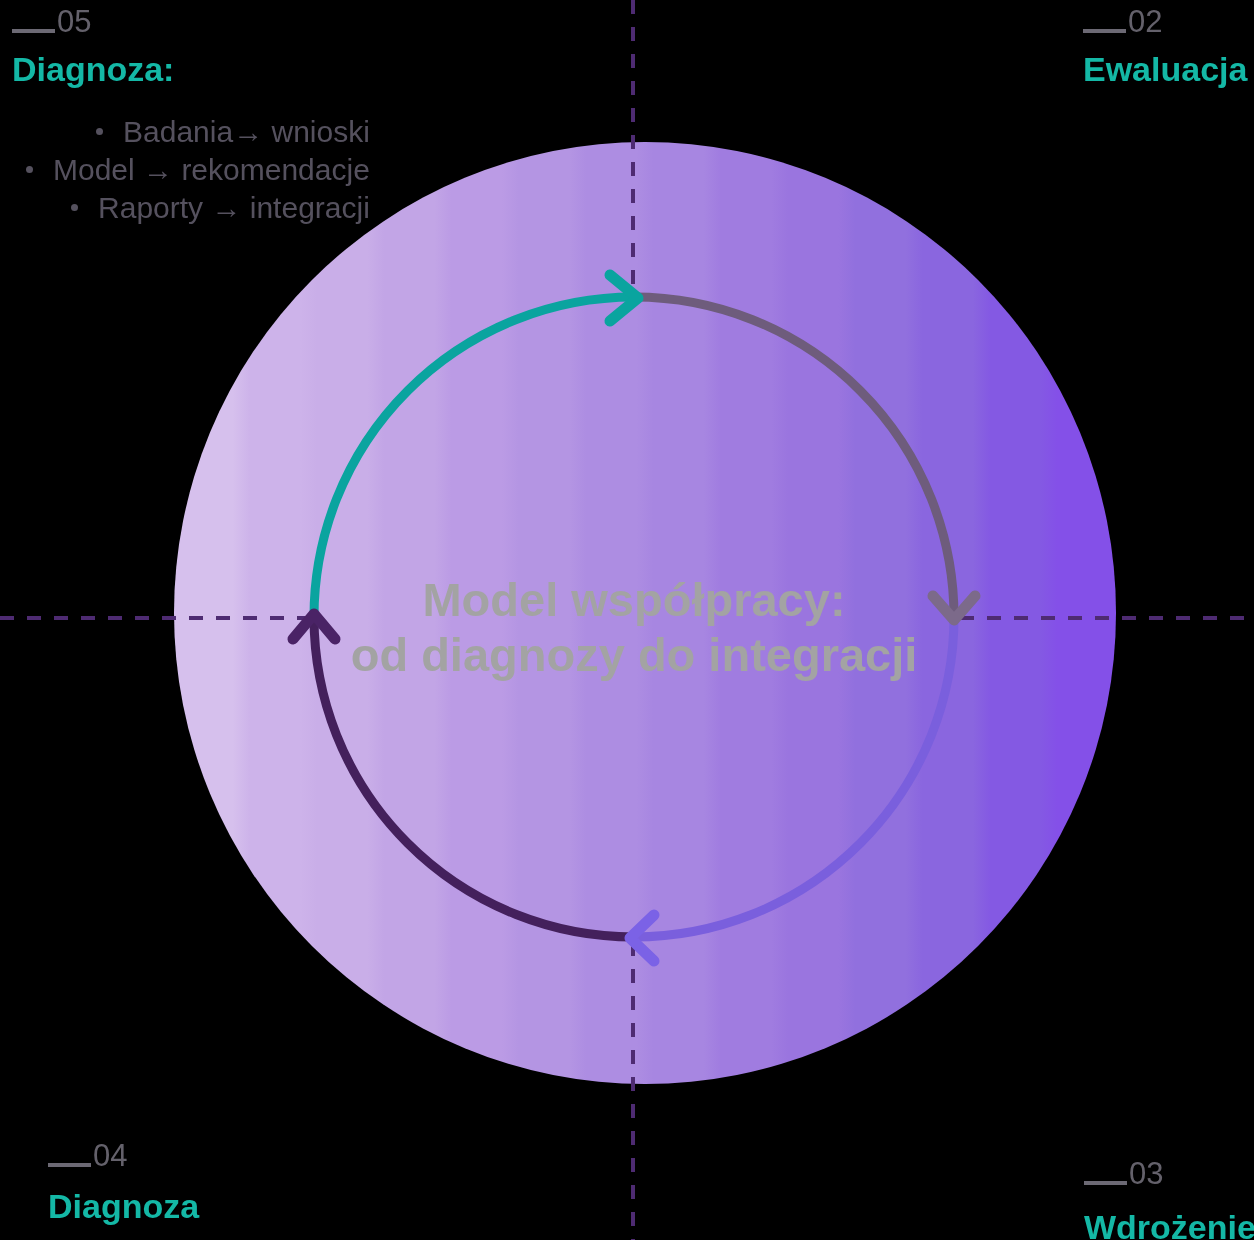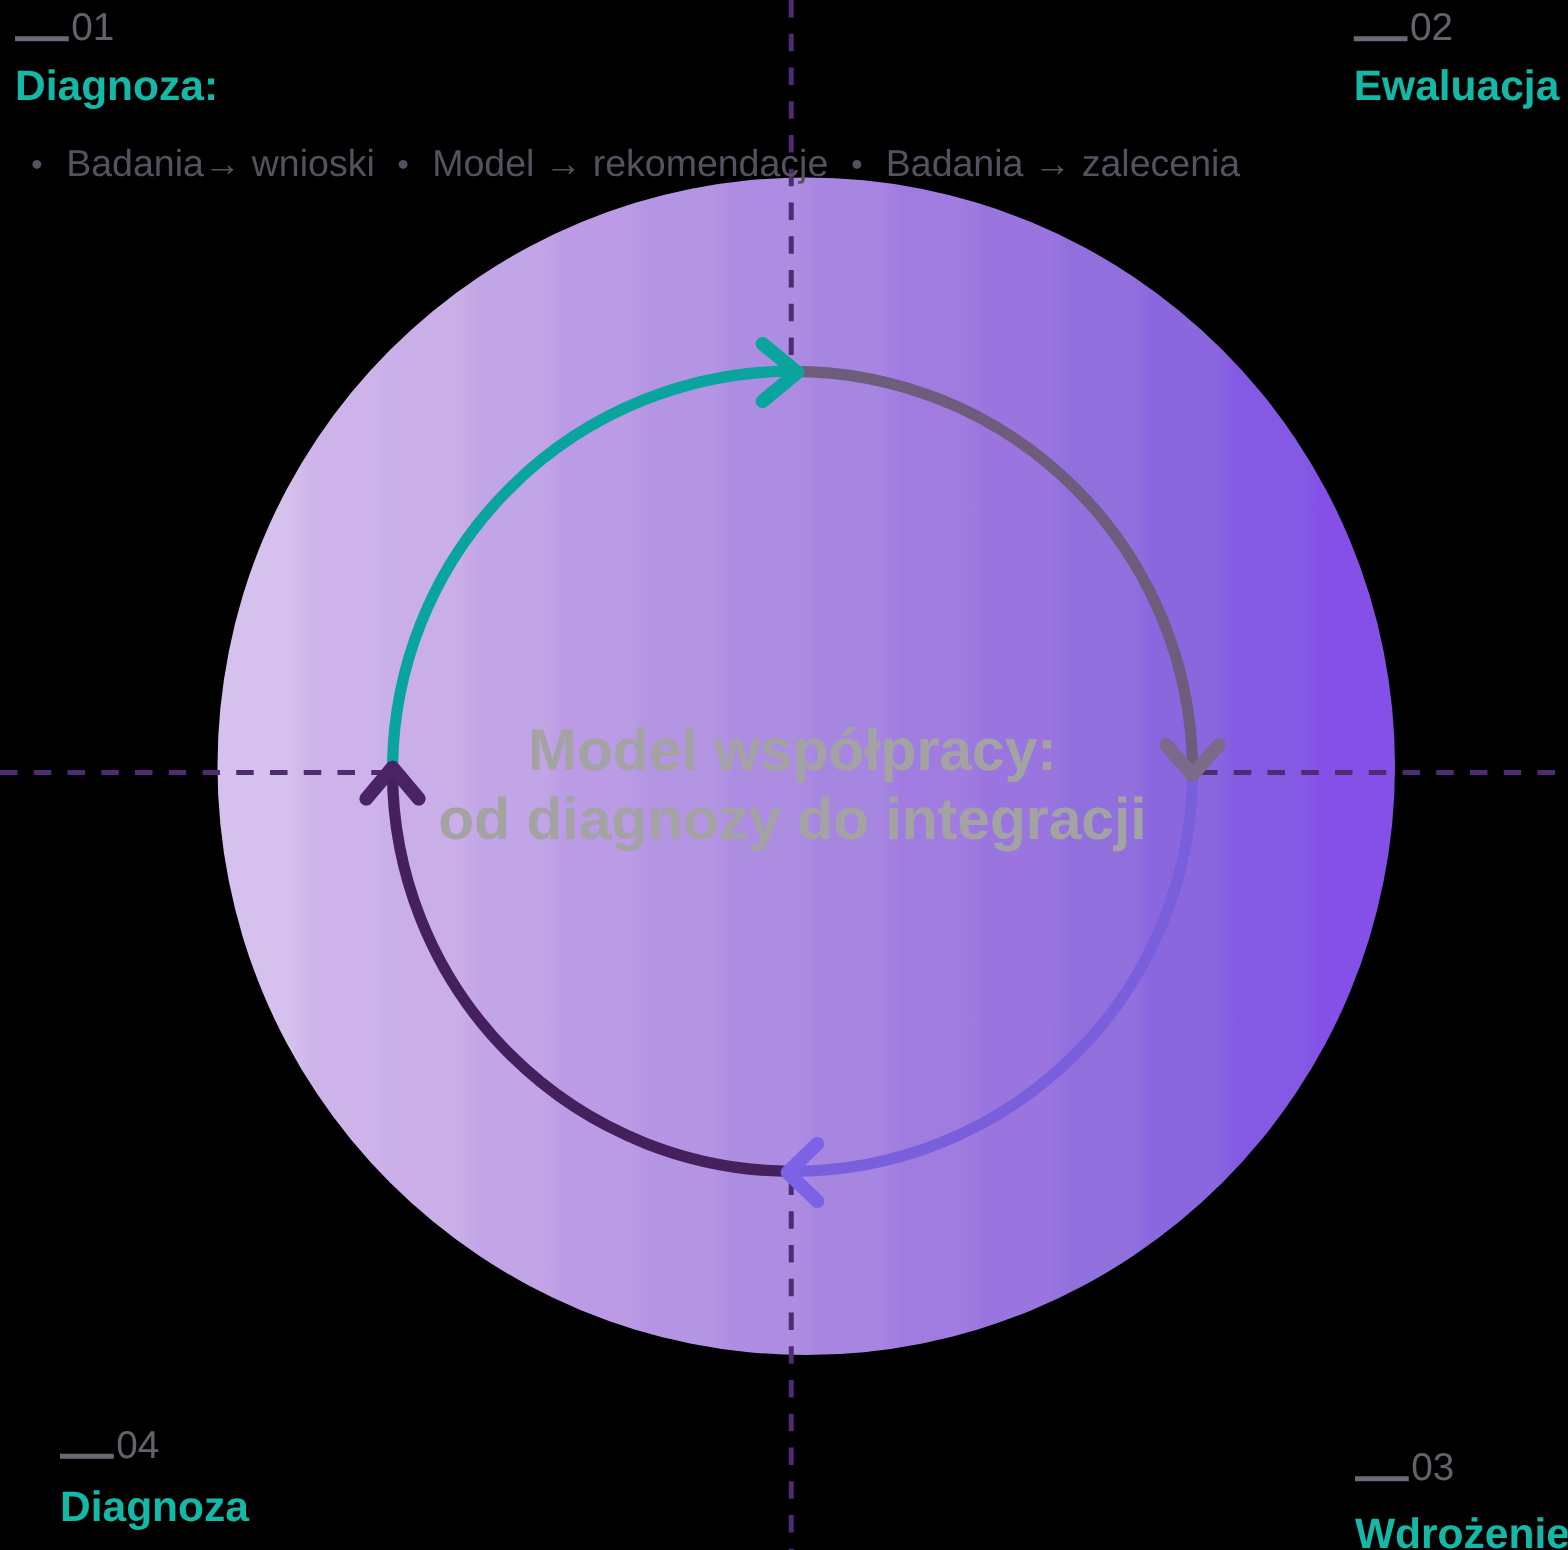--- a/index.html
+++ b/index.html
@@ -9,21 +9,21 @@
   svg.diagram{position:absolute;left:0;top:0;width:1254px;height:1240px;}
 
   .step-block{position:absolute;}
   .num-row{display:flex;align-items:flex-end;gap:2px;font-size:31px;line-height:1;
            color:#64616b;font-weight:400;}
   .num-dash{width:43px;height:4px;background:#6c6974;margin-bottom:4px;}
   .step-label{font-size:34px;font-weight:bold;color:#14b8a6;line-height:40px;margin-top:12px;}
   .step-label.two-line{line-height:39px;margin-top:16px;}
   #block-03 .step-label{margin-top:18px;}
 
-  .bullets{margin-top:26px;display:flex;gap:5px;
+  .bullets{margin-top:26px;display:flex;flex-direction:column;gap:5px;
            font-size:30px;color:#55515e;line-height:33px;align-items:flex-end;}
   .bullet-item{display:flex;align-items:center;}
   .bullet-dot{width:7px;height:7px;border-radius:50%;background:#55515e;
               margin:0 20px 0 14px;flex:0 0 auto;}
 
   .center-title{position:absolute;left:634px;top:572px;transform:translateX(-50%);
                 text-align:center;white-space:nowrap;font-size:47px;font-weight:bold;
                 color:#a3a3a3;line-height:55px;}
 
   #block-01{left:12px;top:6px;}
@@ -90,35 +90,35 @@
       <path d="M 610 275 L 638 298 L 610 321" stroke="#0aa49f"></path>
       <path d="M 933 596 L 954 620 L 975 596" stroke="#7c6a8a"></path>
       <path d="M 654 915 L 630 938 L 654 961" stroke="#7b62e6"></path>
       <path d="M 293 639 L 314 614 L 335 639" stroke="#4a2366"></path>
     </g>
   </svg>
 
   <div class="step-block" id="block-01">
     <div class="num-row">
       <span class="num-dash"></span>
-      <span>01</span>
+      <span>05</span>
     </div>
     <div class="step-label">Diagnoza:</div>
     <div class="bullets">
       <div class="bullet-item">
         <span class="bullet-dot"></span>
         <span>Badania→ wnioski</span>
       </div>
       <div class="bullet-item">
         <span class="bullet-dot"></span>
         <span>Model → rekomendacje</span>
       </div>
       <div class="bullet-item">
         <span class="bullet-dot"></span>
-        <span>Badania → zalecenia</span>
+        <span>Raporty → integracji</span>
       </div>
     </div>
   </div>
 
   <div class="step-block" id="block-02">
     <div class="num-row">
       <span class="num-dash"></span>
       <span>02</span>
     </div>
     <div class="step-label">Ewaluacja</div>

